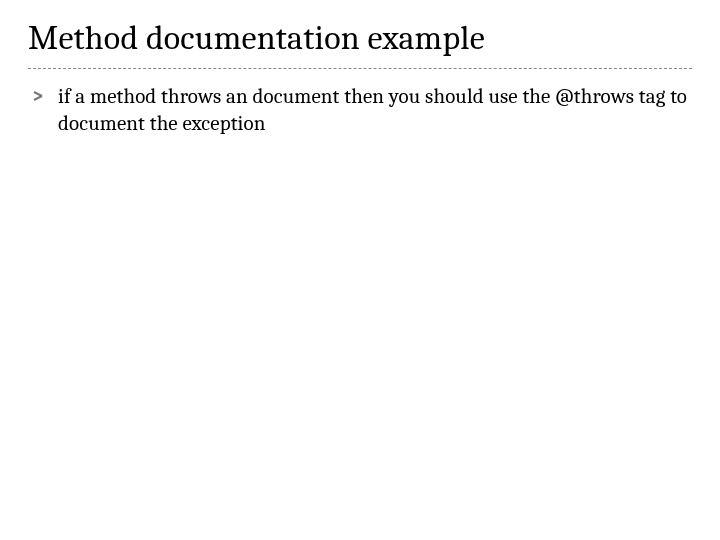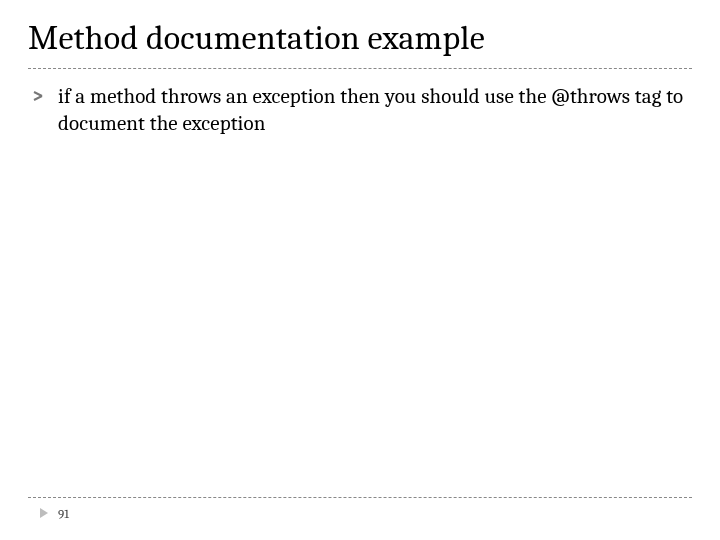--- a/index.html
+++ b/index.html
@@ -78,28 +78,17 @@
   <h1 class="title">Method documentation example</h1>
   <hr class="hr-dash">
   <div class="body-row">
     <span class="bullet-icon">
       <svg width="14" height="14" viewBox="0 0 14 14">
         <line x1="2" y1="3" x2="10" y2="7" stroke="#777" stroke-width="2"></line>
         <line x1="2" y1="11" x2="10" y2="7" stroke="#777" stroke-width="2"></line>
       </svg>
     </span>
     <p class="bullet-text">
-      <span>if a method throws an exception then you should use the </span><b>@throws</b><span> tag to document the exception</span>
+      <span>if a method throws an document then you should use the </span><b>@throws</b><span> tag to document the exception</span>
     </p>
   </div>
 
-  <div class="footer">
-    <hr class="hr-dash-footer">
-    <div class="page-row">
-      <span>
-        <svg width="12" height="10" viewBox="0 0 12 10">
-          <polygon points="0,0 8,5 0,10" fill="#bdbdbd"></polygon>
-        </svg>
-      </span>
-      <span class="page-num">91</span>
-    </div>
-  </div>
 </div>
 
 </body></html>

